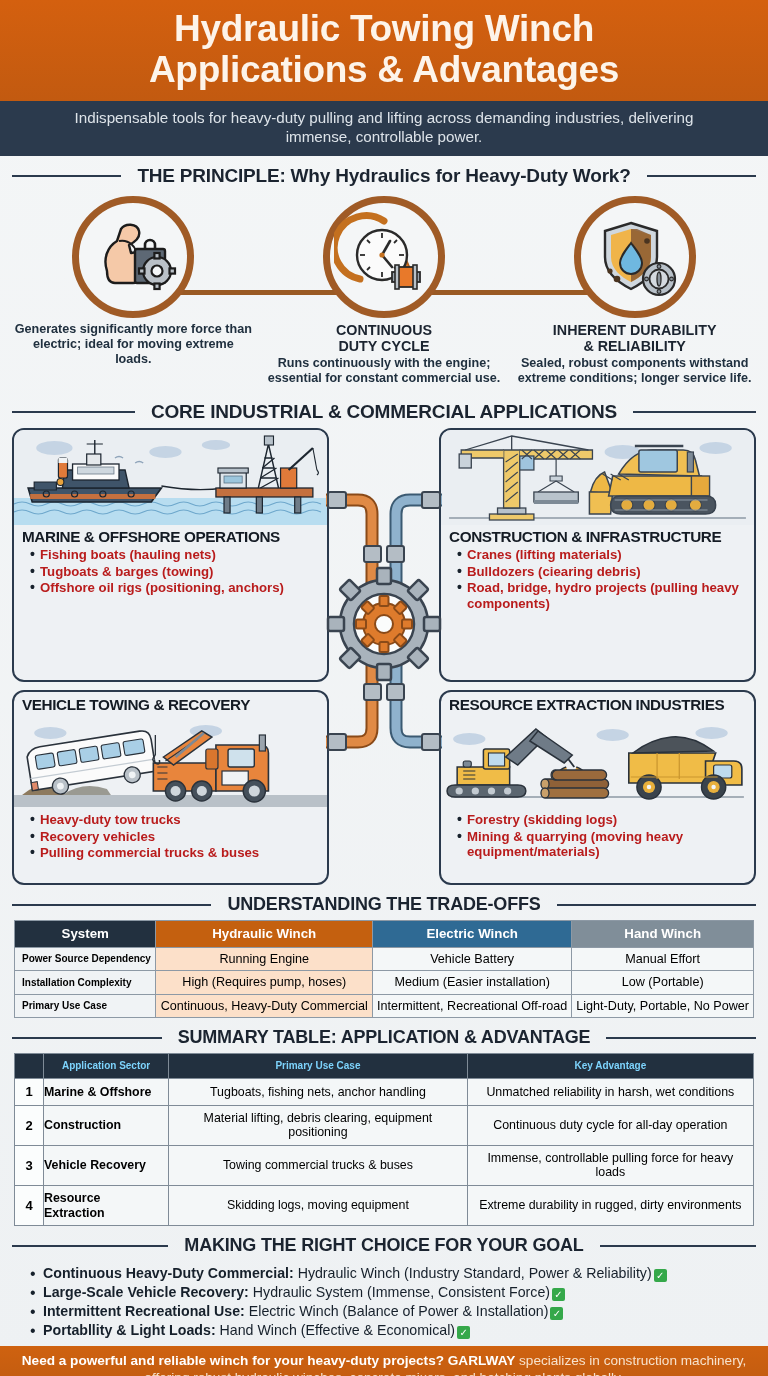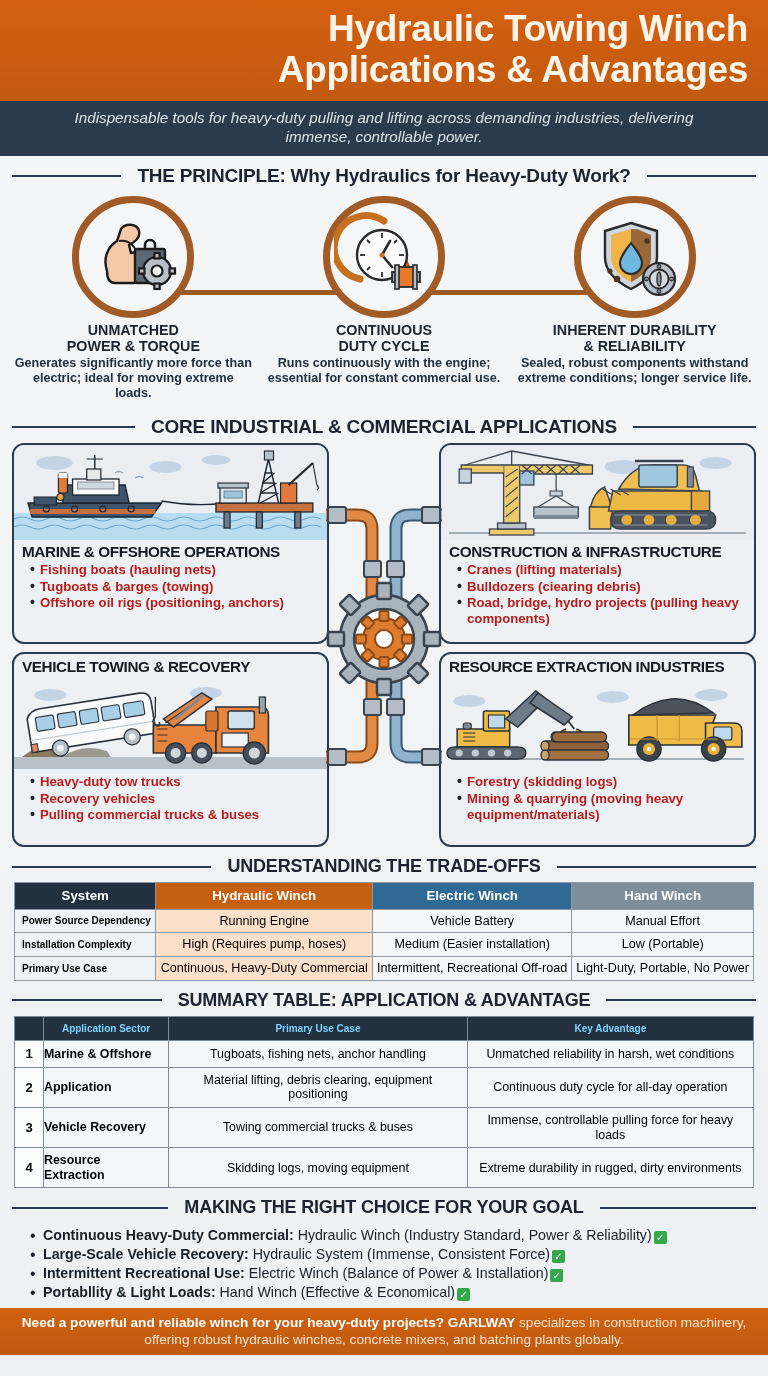--- a/index.html
+++ b/index.html
@@ -15,34 +15,33 @@
     width: 768px;
     height: 1376px;
     background: linear-gradient(180deg,#f4f6f7 0%, #eef1f3 100%);
     overflow: hidden;
   }
 
   
   .header {
     background: linear-gradient(180deg,#d4600f 0%, #c25a10 100%);
     padding: 8px 20px 10px 20px;
-    text-align: right;
+    text-align: center;
   }
   .header h1 {
     color: #fdf4ea;
     font-size: 37px;
     line-height: 1.12;
     font-weight: bold;
     letter-spacing: -0.3px;
   }
   .subtitle-band {
     background: #2b3a4d;
     padding: 7px 46px 9px 46px;
     text-align: center;
-    font-style: italic;
   }
   .subtitle-band p {
     color: #dde3e9;
     font-size: 15.2px;
     line-height: 1.28;
   }
 
   
   .sec-head {
     display: flex;
@@ -116,21 +115,21 @@
   }
   .apps-row { display: flex; gap: 110px; }
   .app-card {
     flex: 1;
     border: 2px solid #2b3a4d;
     border-radius: 12px;
     background: #eef1f4;
     overflow: hidden;
     padding-bottom: 5px;
   }
-  .app-card.rowtop { height: 201px; }
+  .app-card.rowtop { height: 254px; }
   .app-card.rowbot { height: 195px; }
   .illus { height: 95px; position: relative; overflow: hidden; }
   .app-title {
     font-size: 15.3px;
     font-weight: bold;
     color: #141b24;
     padding: 3px 6px 1px 8px;
     letter-spacing: -0.4px;
     white-space: nowrap;
   }
@@ -256,24 +255,20 @@
             <circle r="14" fill="#b9c0c7" stroke="#1c1c1c" stroke-width="2.2"></circle>
             <circle r="5.5" fill="#f4f6f7" stroke="#1c1c1c" stroke-width="2.2"></circle>
             <g stroke="#1c1c1c" stroke-width="2.2" fill="#b9c0c7">
               <rect x="-2.6" y="-18" width="5.2" height="5.5"></rect>
               <rect x="-2.6" y="12.5" width="5.2" height="5.5"></rect>
               <rect x="-18" y="-2.6" width="5.5" height="5.2"></rect>
               <rect x="12.5" y="-2.6" width="5.5" height="5.2"></rect>
             </g>
           </g>
         </svg>
-      </div>
-      <div class="p-title">
-        <span>UNMATCHED</span><br>
-        <span>POWER &amp; TORQUE</span>
       </div>
       <div class="p-desc">Generates significantly more force than electric; ideal for moving extreme loads.</div>
     </div>
 
     <div class="p-col">
       <div class="p-ring">
         <svg width="100" height="100" viewBox="0 0 100 100">
           <path d="M50 14 A32 32 0 1 0 26 72" fill="none" stroke="#c4701f" stroke-width="7" stroke-linecap="round"></path>
           <path d="M72 52 l6 14 l-14 4 z" fill="#d9782a" stroke="#a8591a" stroke-width="1.5"></path>
           <circle cx="48" cy="48" r="25" fill="#fbfbfb" stroke="#2a2a2a" stroke-width="2.4"></circle>
@@ -730,21 +725,21 @@
       </thead>
       <tbody>
         <tr>
           <td class="idx">1</td>
           <td class="sector">Marine &amp; Offshore</td>
           <td>Tugboats, fishing nets, anchor handling</td>
           <td>Unmatched reliability in harsh, wet conditions</td>
         </tr>
         <tr>
           <td class="idx">2</td>
-          <td class="sector">Application</td>
+          <td class="sector">Construction</td>
           <td>Material lifting, debris clearing, equipment positioning</td>
           <td>Continuous duty cycle for all-day operation</td>
         </tr>
         <tr>
           <td class="idx">3</td>
           <td class="sector">Vehicle Recovery</td>
           <td>Towing commercial trucks &amp; buses</td>
           <td>Immense, controllable pulling force for heavy loads</td>
         </tr>
         <tr>

